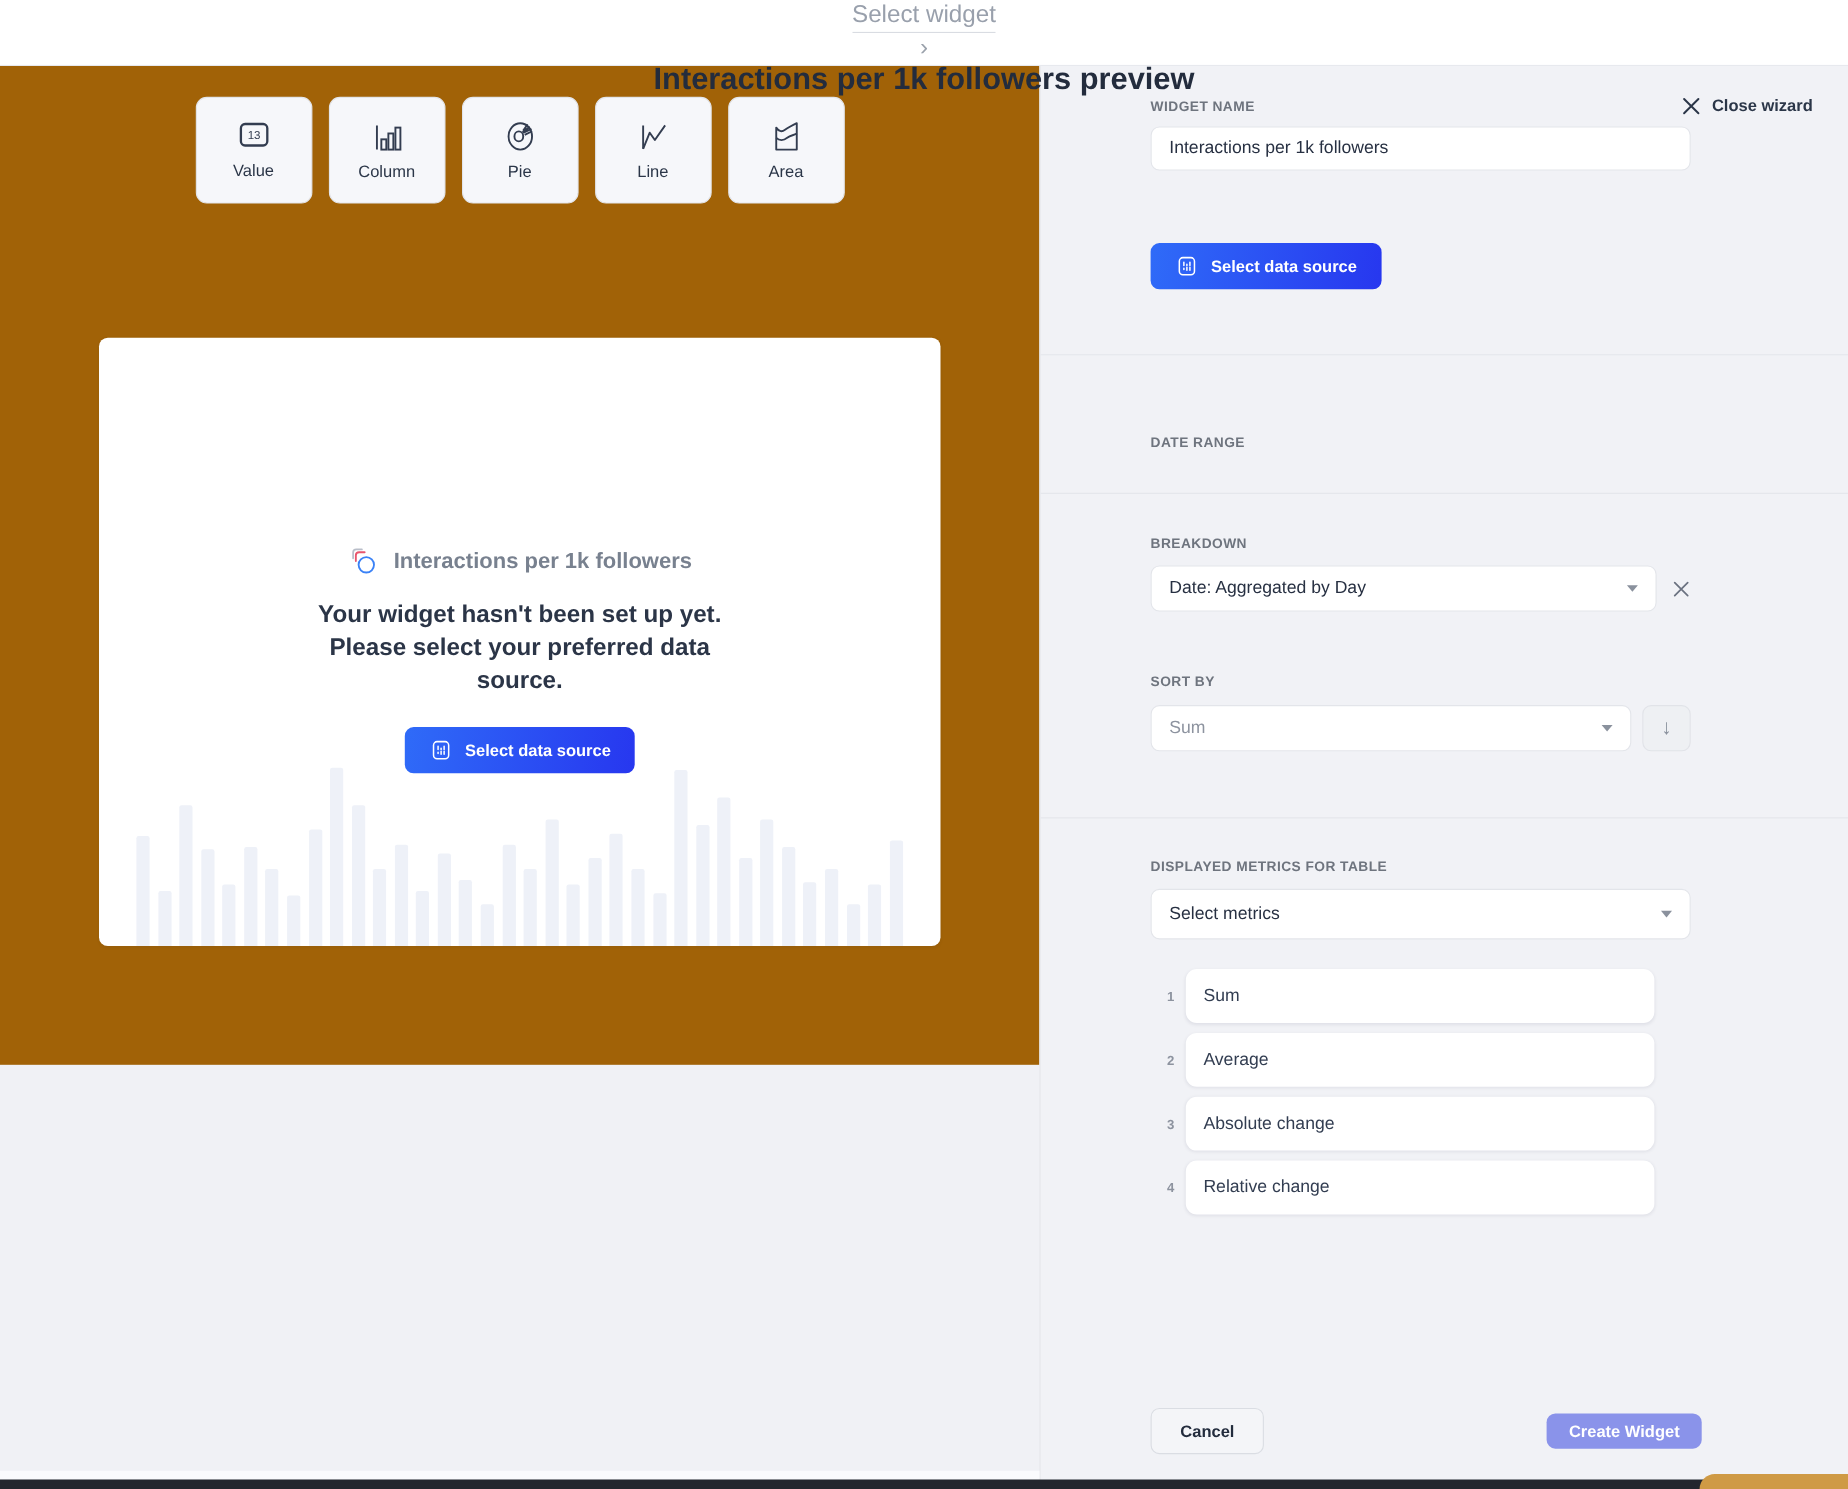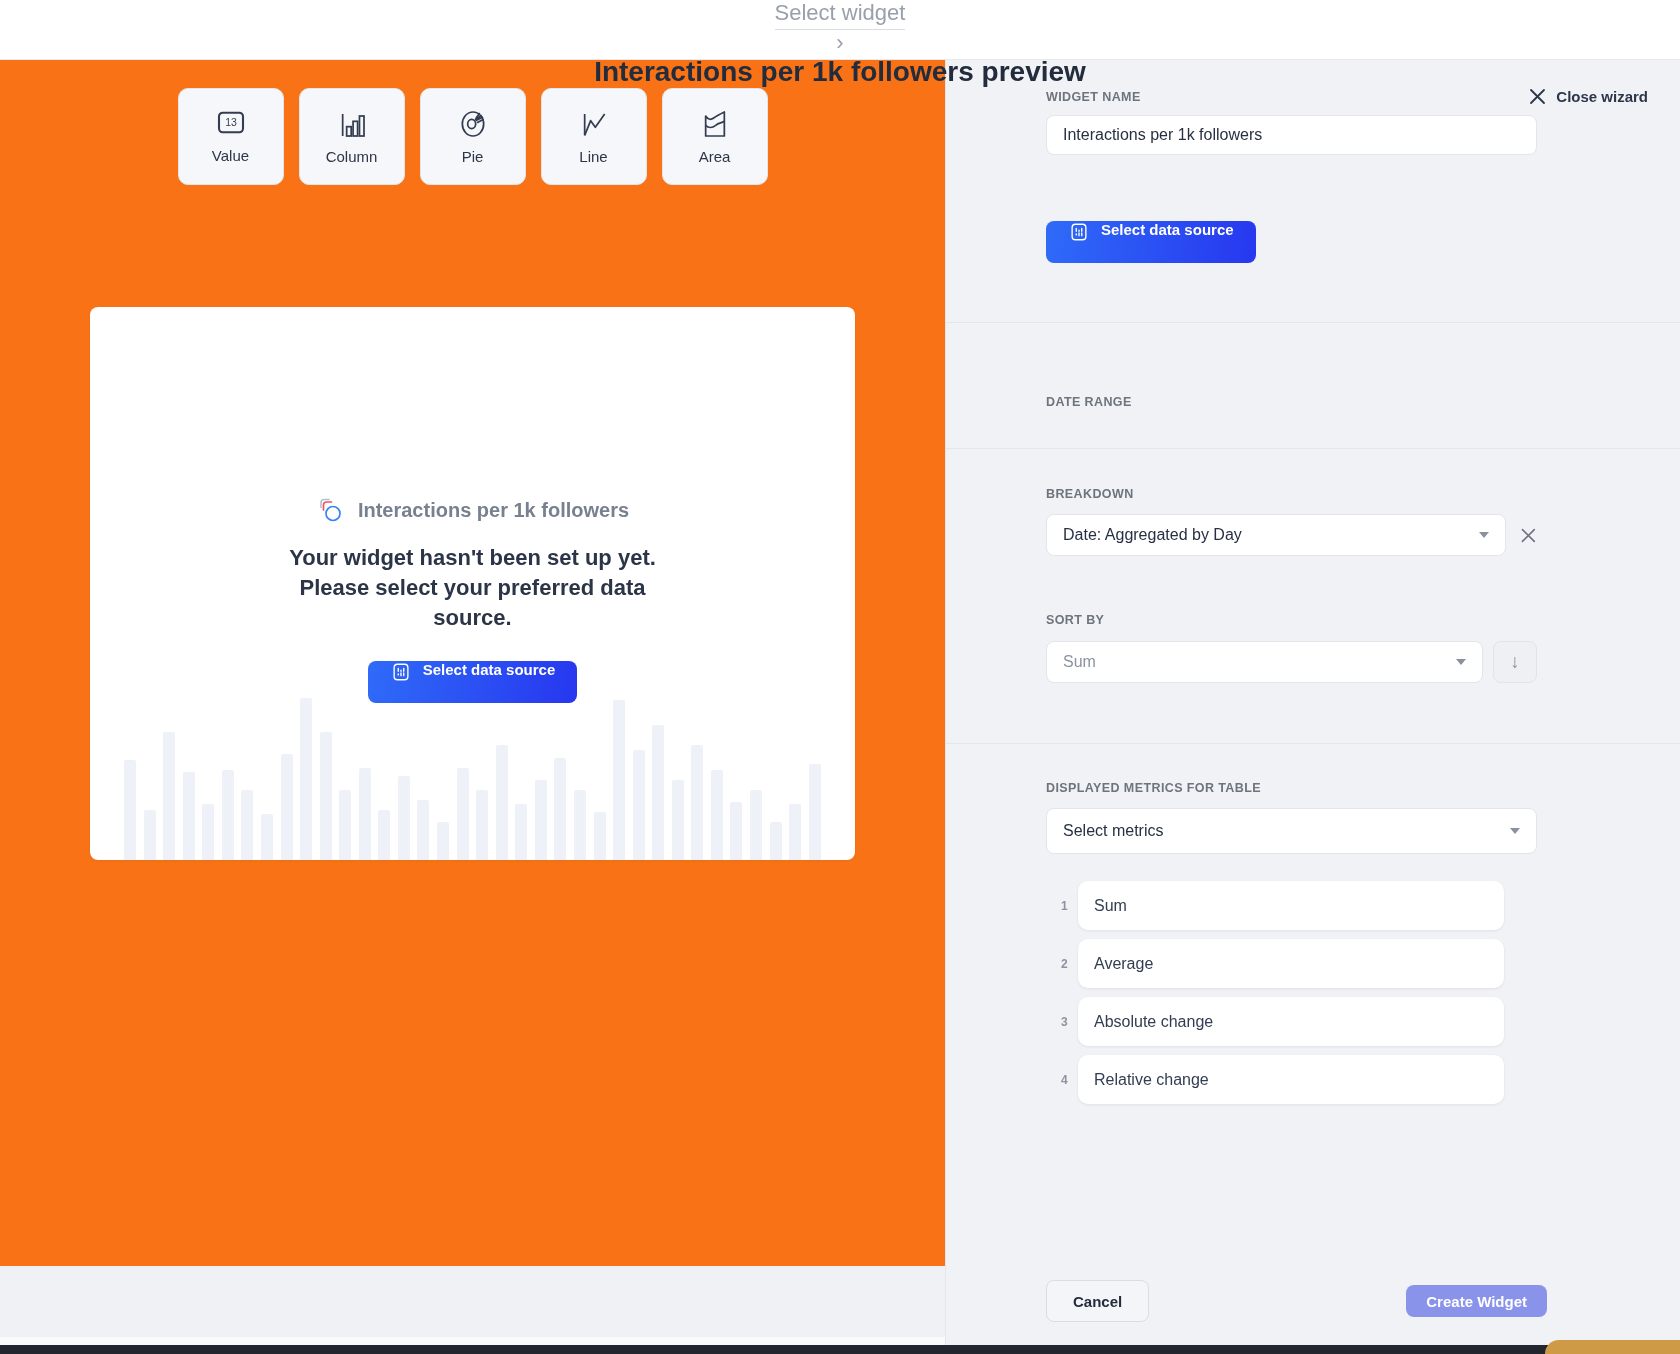--- a/index.html
+++ b/index.html
@@ -9,42 +9,42 @@
   
   .header { position:absolute; top:0; left:0; width:1680px; height:60px; background:#ffffff;
             border-bottom:1px solid #e7e9ee; display:flex; align-items:center; padding:0 32px; z-index:5;flex-direction:column; }
   .crumb { font-size:22px; color:#99a0ac; padding-bottom:3px; border-bottom:1px solid #d9dce2; cursor:pointer; }
   .crumb-sep { font-size:22px; color:#9aa1ab; margin:0 16px; }
   .page-title { font-size:28px; font-weight:bold; color:#232c3d; }
   .close-wrap { margin-left:auto; display:flex; align-items:center; gap:10px; cursor:pointer; }
   .close-label { font-size:15px; font-weight:bold; color:#2b3648; }
 
   
-  .main { position:absolute; top:60px; left:0; width:945px; height:1206px; background:#f97316; }
+  .main { position:absolute; top:60px; left:0; width:945px; height:908px; background:#a16207; }
   .aside { position:absolute; top:60px; left:945px; width:735px; height:1294px; background:#f1f2f6;
            border-left:1px solid #e4e6ea; }
 
   
   .type-row { display:flex; justify-content:center; gap:15px; margin-top:28px; }
   .type-card { width:106px; height:97px; background:#f6f7fa; border:1px solid #e3e5ea; border-radius:10px;
                display:flex; flex-direction:column; align-items:center; justify-content:center; gap:8px; cursor:pointer; }
   .type-card .tlabel { font-size:15px; font-weight:normal; color:#2b3648; }
   .type-card svg { stroke:#333d50; }
   .type-selected { background:#e9ebf0; border-color:#d3d7de; }
   .ring-wrap { position:relative; }
   .red-ring { position:absolute; inset:-17px; border:10px solid #d61b1f; border-radius:20px; pointer-events:none; z-index:3; }
 
   
   .preview-card { position:absolute; left:90px; top:247px; width:765px; height:553px; background:#ffffff;
                   border-radius:8px; box-shadow:0 1px 3px rgba(20,30,60,.06); overflow:hidden; }
   .preview-inner { position:relative; z-index:1; display:flex; flex-direction:column; align-items:center; padding-top:188px; }
   .ptitle-row { display:flex; align-items:center; gap:12px; }
   .ptitle { font-size:20px; font-weight:bold; color:#78818f; }
   .pmessage { margin-top:18px; width:420px; text-align:center; font-size:22px; font-weight:bold; color:#2b3547; line-height:30px; }
-  .btn-blue { display:inline-flex; align-items:flex-start; gap:11px; border:none; cursor:pointer;
+  .btn-blue { display:inline-flex; align-items:center; gap:11px; border:none; cursor:pointer;
               background:linear-gradient(100deg,#2f6bf8,#2737ef); color:#ffffff; font-family:inherit;
               font-size:15px; font-weight:bold; border-radius:8px; padding:0 22px; height:42px; }
   .preview-inner .btn-blue { margin-top:28px; }
   .bars { position:absolute; left:34px; right:34px; bottom:0; height:170px; display:flex;
           justify-content:space-between; align-items:flex-end; z-index:0; }
   .pbar { width:12px; background:#eef1f8; border-radius:2px 2px 0 0; }
 
   
   .side-pad { padding-left:100px; padding-right:143px; }
   .slabel { font-size:12.5px; font-weight:bold; letter-spacing:.4px; color:#6e747e; text-transform:uppercase; }

